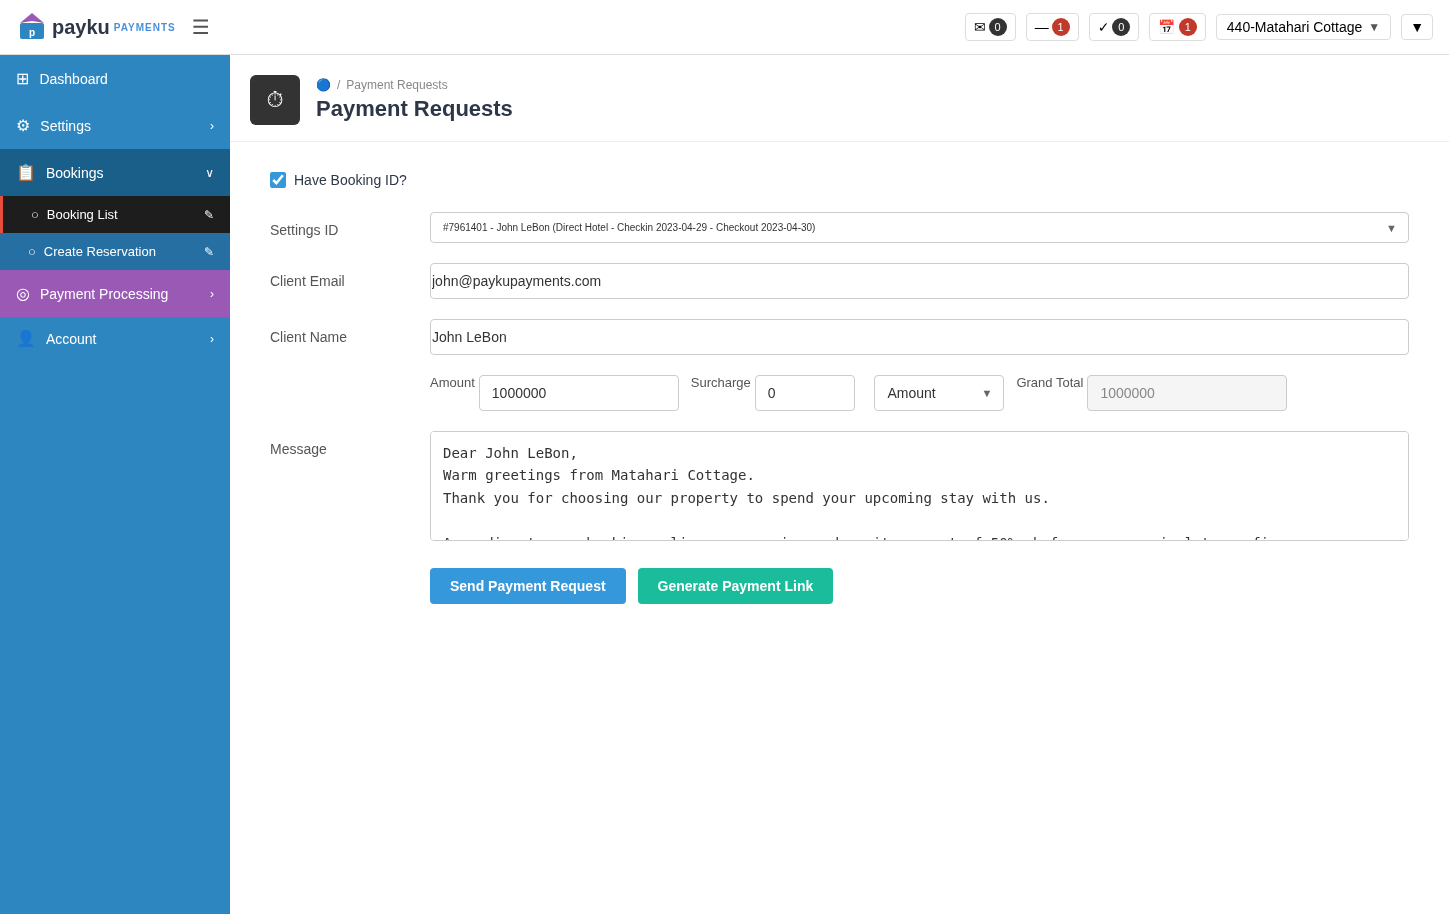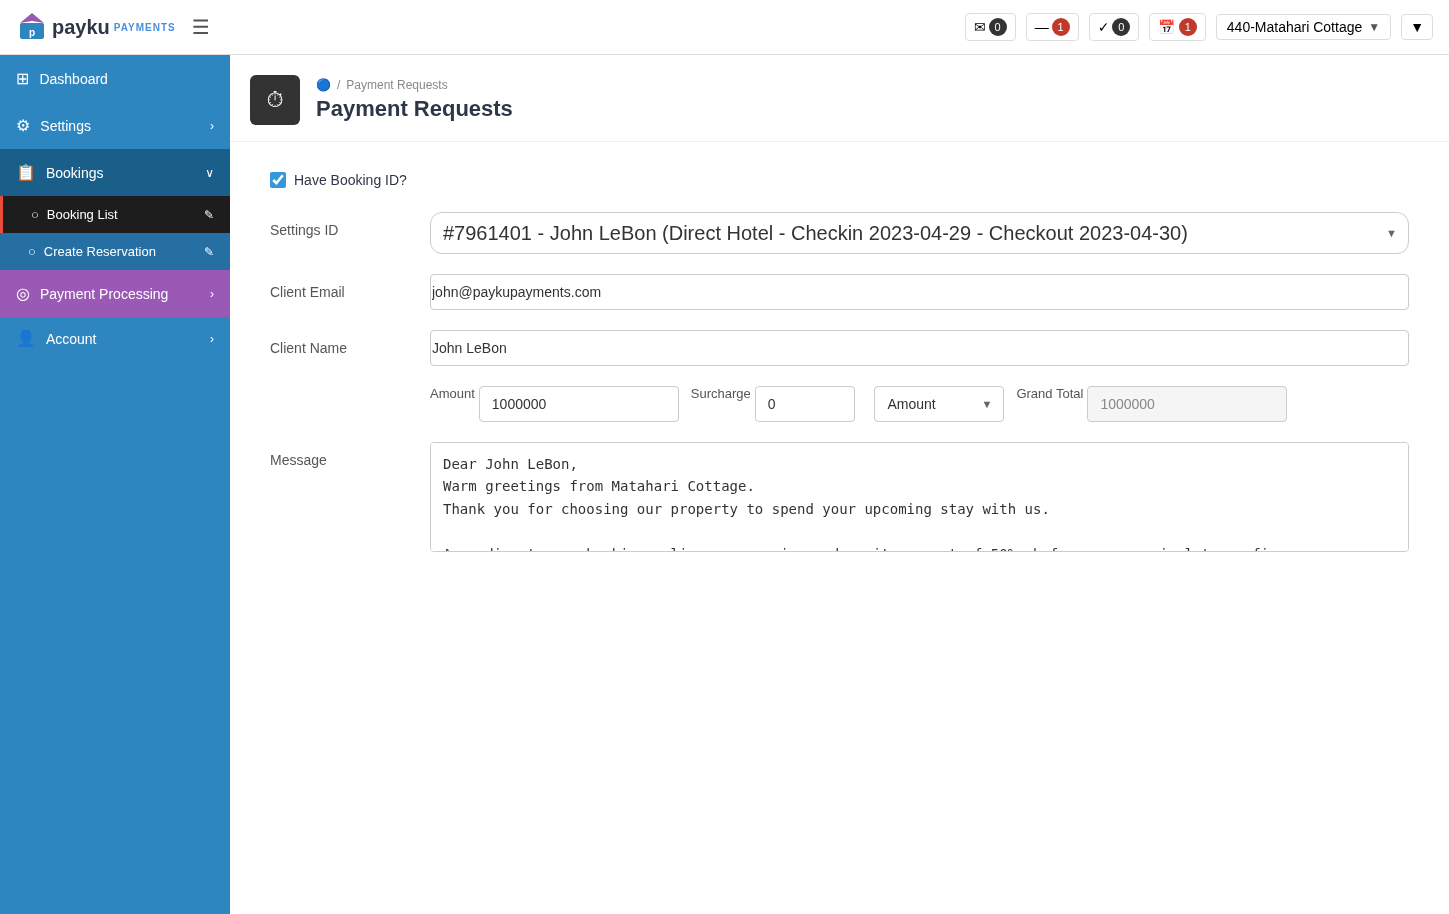--- a/index.html
+++ b/index.html
@@ -51,21 +51,21 @@
     .support-btn { background: #27ae60; color: #fff; border: none; padding: 10px 20px; border-radius: 4px; font-size: 14px; font-weight: 600; cursor: pointer; }
 
     
     .form-container { padding: 30px 40px; }
     .checkbox-row { display: flex; align-items: center; gap: 8px; margin-bottom: 24px; color: #2d3748; font-size: 14px; }
     .checkbox-row input[type="checkbox"] { width: 16px; height: 16px; accent-color: #3498db; }
     .form-row { display: flex; align-items: flex-start; margin-bottom: 20px; }
     .form-label { width: 160px; flex-shrink: 0; padding-top: 10px; color: #555; font-size: 14px; }
     .form-control-wrap { flex: 1; }
     .form-input { width: 100%; border: 1px solid #ccc; border-radius: 4px; padding: 9px 1px; font-size: 14px; color: #333; background: #fff; }
-    .booking-select { width: 100%; border: 1px solid #ccc; border-radius: 12px; padding: 9px 12px; font-size: 20px; color: #333; background: #fff; appearance: none; cursor: pointer; }
+    .booking-select { width: 100%; border: 1px solid #ccc; border-radius: 4px; padding: 9px 12px; font-size: 10px; color: #333; background: #fff; appearance: none; cursor: pointer; }
     .select-wrap { position: relative; }
     .select-wrap::after { content: '▼'; position: absolute; right: 12px; top: 50%; transform: translateY(-50%); font-size: 11px; color: #666; pointer-events: none; }
     .amount-group { display: flex; flex-direction: row; gap: 4px; }
     .amount-label { font-size: 13px; color: #555; }
     .amount-input { border: 1px solid #ccc; border-radius: 4px; padding: 9px 12px; font-size: 14px; color: #333; width: 200px; }
     .surcharge-input { border: 1px solid #ccc; border-radius: 4px; padding: 9px 12px; font-size: 14px; color: #333; width: 100px; }
     .surcharge-type-select { border: 1px solid #ccc; border-radius: 4px; padding: 9px 12px; font-size: 14px; color: #333; width: 130px; appearance: none; background: #fff; cursor: pointer; }
     .surcharge-select-wrap { position: relative; }
     .surcharge-select-wrap::after { content: '▼'; position: absolute; right: 12px; top: 50%; transform: translateY(-50%); font-size: 11px; color: #666; pointer-events: none; }
     .grand-total-input { border: 1px solid #ccc; border-radius: 4px; padding: 9px 12px; font-size: 14px; color: #888; width: 200px; background: #f5f5f5; }
@@ -256,16 +256,20 @@
         <div class="form-label">Message</div>
         <div class="form-control-wrap">
           <textarea class="message-textarea" style="">Dear John LeBon,
 Warm greetings from Matahari Cottage.
 Thank you for choosing our property to spend your upcoming stay with us.
 
 According to our booking policy, we require a deposit payment of 50%  before your arrival to confirm your reservation.</textarea>
         </div>
       </div>
 
+      <div class="button-row">
+        <button class="btn-send">Send Payment Request</button>
+        <button class="btn-generate">Generate Payment Link</button>
+      </div>
 
     </div>
   </div>
 </div>
 
 </body></html>

